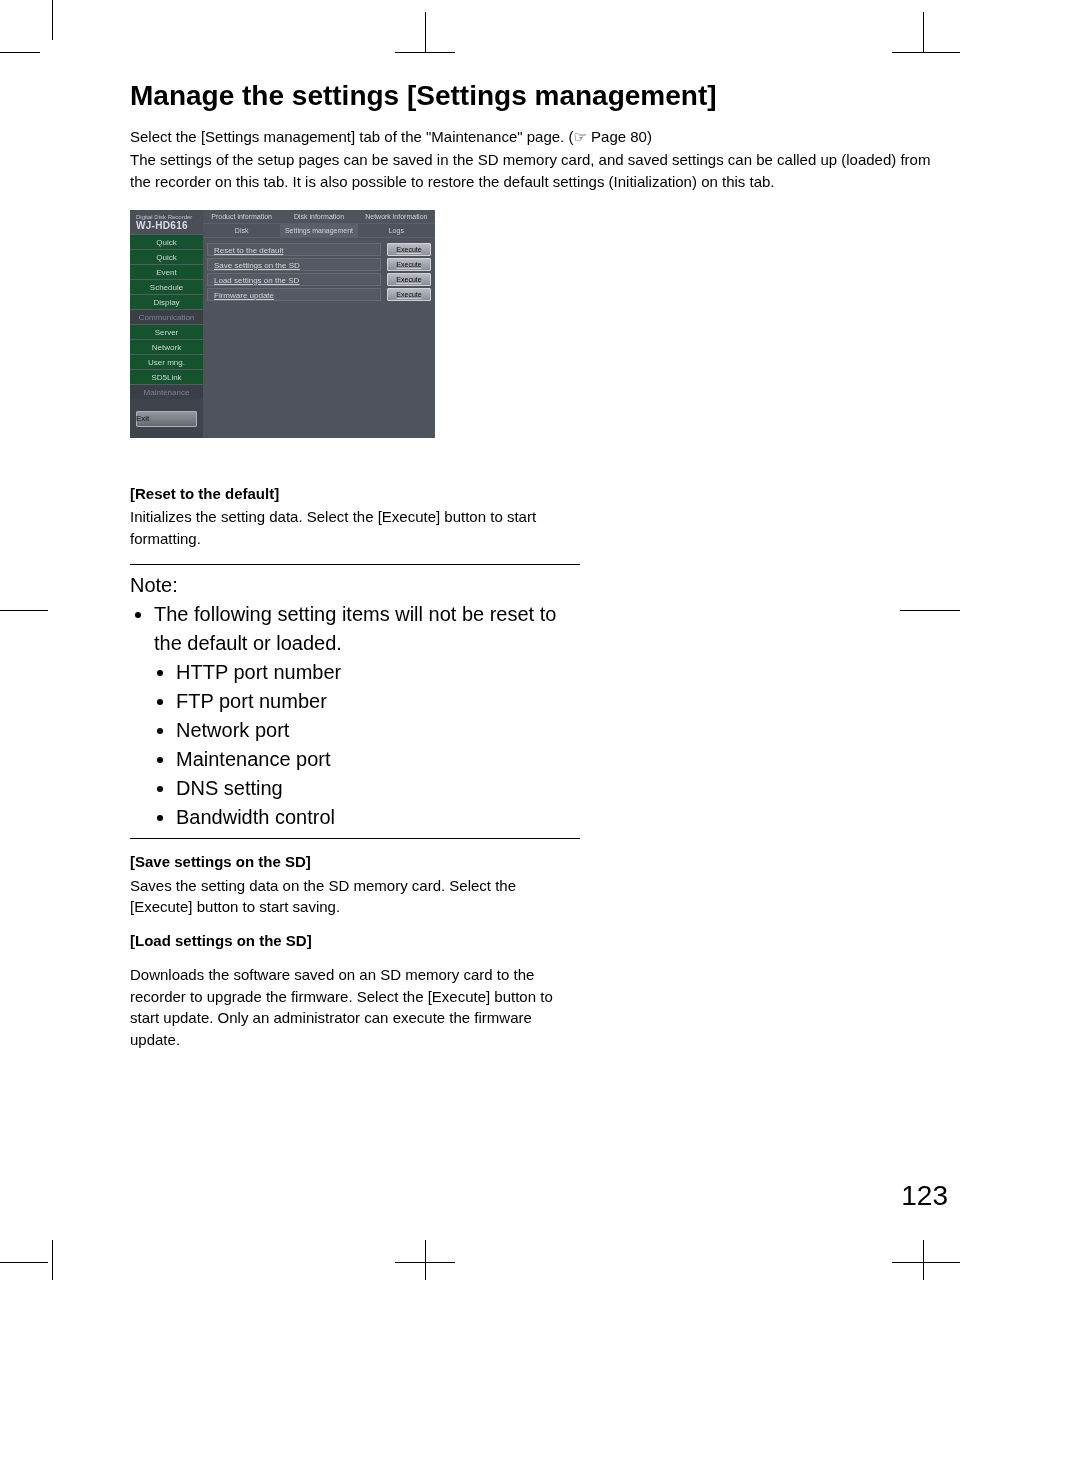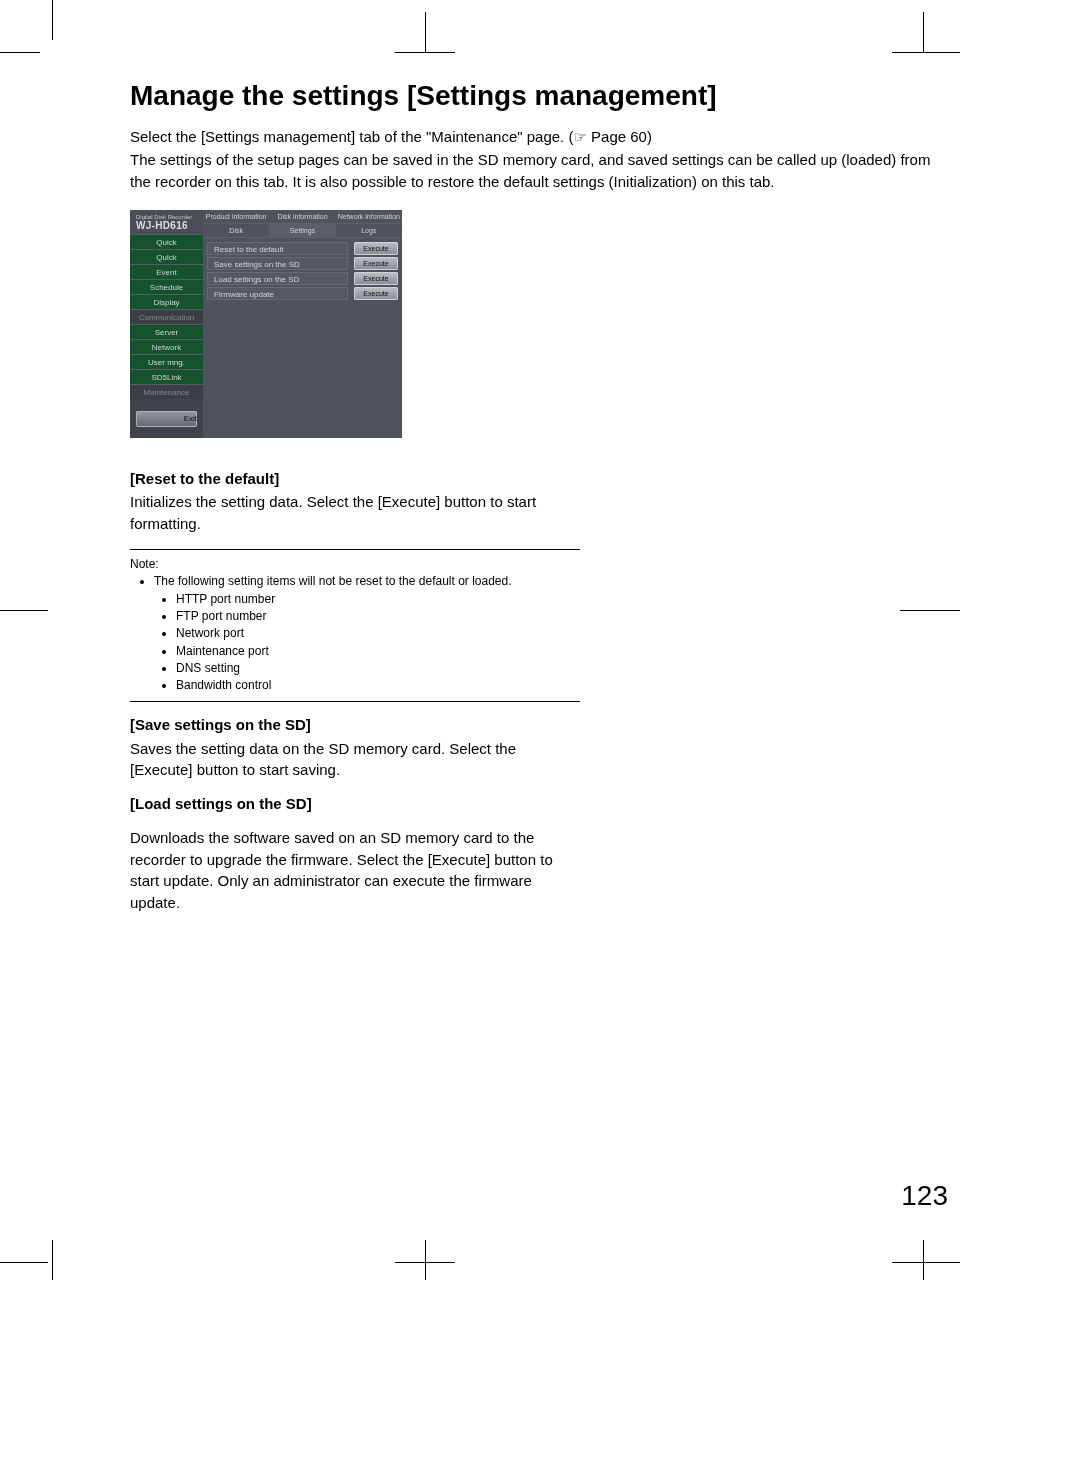--- a/index.html
+++ b/index.html
@@ -1,42 +1,42 @@
 <!DOCTYPE html>
 <html><head>
 <meta charset="utf-8">
 <style>
   * { margin: 0; padding: 0; box-sizing: border-box; }
   body { font-family: Arial, Helvetica, sans-serif; background: #fff; width: 1080px; height: 1478px; position: relative; color: #000; }
   .crop-mark { position: absolute; background: #000; }
   .page { position: absolute; left: 130px; top: 80px; width: 820px; }
   h1 { font-size: 28px; font-weight: bold; margin-bottom: 14px; font-family: Arial, Helvetica, sans-serif; }
   .intro { font-size: 15px; line-height: 1.5; margin-bottom: 16px; }
-  .screenshot { width: 272px; height: 228px; background: #4f535b; display: flex; font-size: 8px; color: #c8cacc; margin-bottom: 30px; }
+  .screenshot { width: 305px; height: 228px; background: #4f535b; display: flex; font-size: 8px; color: #c8cacc; margin-bottom: 45px; }
   .sb { width: 73px; background: #3f444c; display: flex; flex-direction: column; }
   .sb-top { padding: 4px 6px 3px 6px; background: #4a4f57; }
   .sb-top .ln1 { font-size: 6px; color: #bfc4cb; }
   .sb-top .ln2 { font-size: 10px; color: #d9dde2; font-weight: bold; letter-spacing: 0.3px; }
   .sb-item { height: 15px; line-height: 15px; text-align: center; font-size: 8px; color: #cfd3d8; border-top: 1px solid #565b63; background: #14532d; }
   .sb-item.hl { background: #3a3f46; color: #7f848c; text-align: center; }
   .sb-sep { height: 8px; }
-  .sb-exit { margin: 4px 6px; height: 16px; line-height: 16px; text-align: right; background: linear-gradient(#979ba1,#62666d); color: #111; border-radius: 2px; font-size: 8px; box-shadow: inset 0 0 0 1px #aeb2b8; }
+  .sb-exit { margin: 4px 6px; height: 16px; line-height: 16px; text-align: left; background: linear-gradient(#979ba1,#62666d); color: #111; border-radius: 2px; font-size: 8px; box-shadow: inset 0 0 0 1px #aeb2b8; }
   .main { flex: 1; display: flex; flex-direction: column; }
   .tabs { display: flex; height: 14px; }
   .tabs .tab { flex: 1; text-align: center; font-size: 7px; line-height: 14px; color: #cfd3d8; border-bottom: 1px solid #5b5f66; }
   .tabs2 { display: flex; height: 14px; border-bottom: 1px solid #5b5f66; }
   .tabs2 .tab { flex: 1; text-align: center; font-size: 7px; line-height: 14px; color: #cfd3d8; }
   .tabs2 .tab.active { background: #5b5f67; }
   .content-rows { padding: 4px; }
-  .row { display: flex; height: 15px; }
+  .row { display: flex; align-items: center; height: 15px; text-decoration: underline; }
   .row .lbl { flex: 1; padding-left: 6px; font-size: 8px; color: #d1d4d9; background: #555a62; margin-right: 6px; height: 13px; line-height: 13px; border: 1px solid #666a71; }
   .row .btn { width: 44px; height: 13px; line-height: 11px; text-align: center; background: linear-gradient(#b9bdc3,#8b8f96); color: #111; font-size: 7px; border: 1px solid #cfd2d7; border-radius: 1px; }
   .section { font-size: 15px; margin-top: 12px; width: 450px; line-height: 1.45; }
   .section .h { font-weight: bold; margin-bottom: 2px; }
-  .note-box { border-top: 1px solid #000; border-bottom: 1px solid #000; padding: 6px 0; margin: 14px 0 4px 0; width: 450px; font-size: 12px; line-height: 1.45; }
+  .note-box { border-top: 1px solid #000; border-bottom: 1px solid #000; padding: 6px 0; margin: 14px 0 4px 0; width: 450px; font-size: 20px; line-height: 1.45; }
   .note-box ul { list-style: disc; padding-left: 24px; }
   .note-box ul ul { list-style: disc; padding-left: 22px; }
   .page-num { position: absolute; right: 132px; top: 1180px; font-size: 28px; text-align: center; }
   
   .cm-h { height: 1px; width: 40px; }
   .cm-v { width: 1px; height: 40px; }
 </style>
 </head>
 <body>
 
@@ -53,21 +53,21 @@
 <div class="crop-mark cm-h" style="left:0;top:1262px;width:48px"></div>
 <div class="crop-mark cm-v" style="left:52px;top:1240px"></div>
 <div class="crop-mark cm-h" style="left:395px;top:1262px;width:60px"></div>
 <div class="crop-mark cm-v" style="left:425px;top:1240px"></div>
 <div class="crop-mark cm-h" style="right:120px;top:1262px;width:68px"></div>
 <div class="crop-mark cm-v" style="right:156px;top:1240px"></div>
 
 <div class="page">
   <h1>Manage the settings [Settings management]</h1>
   <div class="intro">
-    <span>Select the [Settings management] tab of the "Maintenance" page. (☞ Page 60)</span><br>
+    <span>Select the [Settings management] tab of the "Maintenance" page. (☞ Page 80)</span><br>
     <span>The settings of the setup pages can be saved in the SD memory card, and saved settings can be called up (loaded) from the recorder on this tab. It is also possible to restore the default settings (Initialization) on this tab.</span>
   </div>
 
   <div class="screenshot">
     <div class="sb">
       <div class="sb-top">
         <div class="ln1">Digital Disk Recorder</div>
         <div class="ln2">WJ-HD616</div>
       </div>
       <div class="sb-item">Quick</div>

